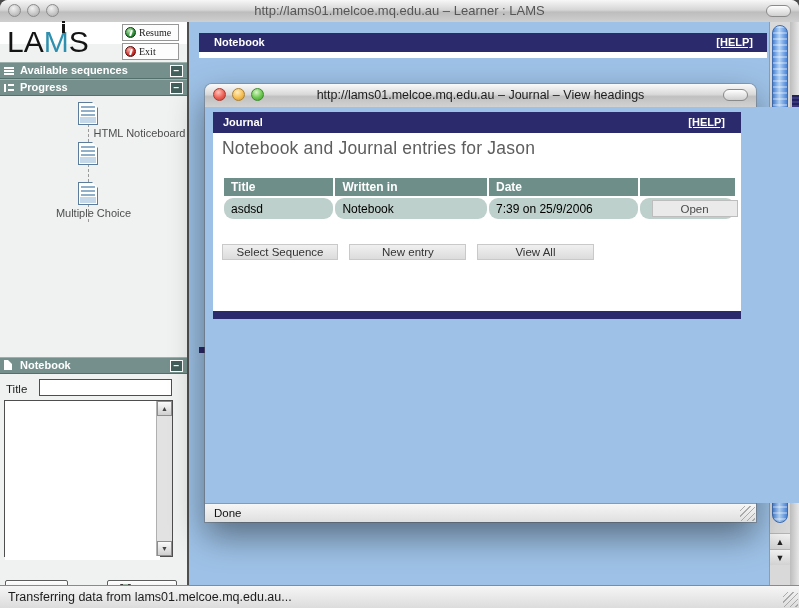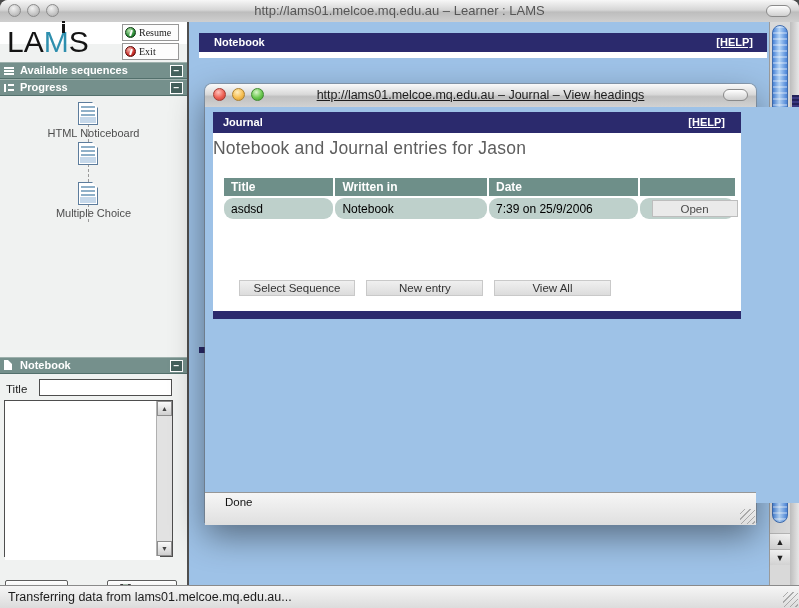--- a/index.html
+++ b/index.html
@@ -95,39 +95,39 @@
   .scroll-arrow{position:absolute;left:0;width:20px;height:16px;text-align:center;font-size:9px;color:#222;line-height:16px;
     background:linear-gradient(#f2f2f2,#d2d2d2);border-top:1px solid #b5b5b5;box-sizing:border-box;}
   #right-edge{position:absolute;left:790px;top:22px;width:9px;height:563px;background:linear-gradient(to right,#bdbdbd,#e6e6e6);}
   #bg-sliver{position:absolute;left:792px;top:95px;width:7px;height:42px;
     background:repeating-linear-gradient(180deg,#23225a 0 2px,#3a3980 2px 4px);}
   
   #dialog{position:absolute;left:205px;top:84px;width:551px;height:438px;border-radius:7px 7px 0 0;
     box-shadow:0 1px 0 rgba(255,255,255,.5) inset,0 14px 34px rgba(0,0,0,.45),0 0 0 1px rgba(120,120,120,.45);}
   #dialog .titlebar{height:23px;border-radius:7px 7px 0 0;
     background:linear-gradient(#fafafa,#d9d9d9 45%,#c0c0c0 55%,#d2d2d2);}
-  #dialog .titlebar .tl-title{line-height:23px;color:#1d1d1d;font-size:12.5px;text-decoration:underline;}
+  #dialog .titlebar .tl-title{line-height:23px;color:#1d1d1d;font-size:12.5px;}
   #dlg-body{position:absolute;left:0;top:23px;width:626px;height:396px;background:#9ec2e7;}
   #panel{position:absolute;left:8px;top:5px;width:528px;height:207px;background:#fff;}
   #journal-bar{position:absolute;left:0;top:0;width:100%;height:21px;background:#2b2a6d;color:#fff;
     font-size:11px;font-weight:bold;line-height:21px;padding-left:10px;box-sizing:border-box;}
   #journal-bar .help{position:absolute;right:16px;top:0;text-decoration:underline;color:#fff;font-weight:bold;}
-  #dlg-heading{position:absolute;left:0;top:26px;font-size:17.5px;color:#5d5d5d;letter-spacing:.2px;}
+  #dlg-heading{position:absolute;left:9px;top:26px;font-size:17.5px;color:#5d5d5d;letter-spacing:.2px;}
   #entries{position:absolute;left:9px;top:64px;border-collapse:separate;border-spacing:2px;table-layout:fixed;width:515px;}
   #entries th{background:#6e8f89;color:#fff;font-size:12px;font-weight:bold;text-align:left;height:18px;padding:0 0 0 7px;}
   #entries td{background:#bed0cb;color:#000;font-size:12px;height:21px;padding:0 0 0 7px;border-radius:9px;}
   #open-btn{width:86px;height:17px;background:#eaeaea;border:1px solid #bdbdbd;font-size:11.5px;color:#4a4a4a;
     font-family:"Liberation Sans",sans-serif;display:block;margin-left:5px;line-height:15px;text-align:center;box-sizing:border-box;}
   .flat-btn{display:inline-block;height:16px;background:linear-gradient(#f0f0f0,#dcdcdc);border:1px solid #c9c9c9;
     box-sizing:border-box;font-size:11.5px;color:#333;text-align:center;line-height:14px;}
-  #dlg-buttons{position:absolute;left:26px;top:130px;margin-top:36px;}
+  #dlg-buttons{position:absolute;left:9px;top:130px;}
   #panel-strip{position:absolute;left:0;bottom:0;width:100%;height:8px;background:#2b2a6d;}
-  #dlg-status{position:absolute;left:0;top:408px;width:551px;height:33px;box-sizing:border-box;
+  #dlg-status{position:absolute;left:0;top:419px;width:551px;height:19px;box-sizing:border-box;
     background:linear-gradient(#f6f6f6,#dfdfdf);border-top:1px solid #979797;font-size:11.5px;color:#111;
-    line-height:18px;padding-left:20px;}
+    line-height:18px;padding-left:9px;}
 </style>
 </head>
 <body>
 
 <div id="root">
 
   <div class="titlebar">
     <div class="lights">
       <span class="light grey"></span>
       <span class="light grey"></span>
@@ -160,21 +160,21 @@
       <span class="sec-icon tree"></span>
       <span>Progress</span>
       <span class="minus-box">−</span>
     </div>
 
     <div id="progress-area">
       <div id="connector"></div>
       <div class="doc-icon" style="top:6px;">
           <span class="doc-foot"></span>
         </div>
-      <div class="act-label" style="top:31px;">HTML Noticeboard</div>
+      <div class="act-label" style="top:31px;padding-left:46px;">HTML Noticeboard</div>
       <div class="doc-icon" style="top:46px;">
           <span class="doc-foot"></span>
         </div>
       <div class="doc-icon" style="top:86px;">
           <span class="doc-foot"></span>
         </div>
       <div class="act-label" style="top:111px;">Multiple Choice</div>
     </div>
 
     <div class="section-bar" style="top:335px;">

